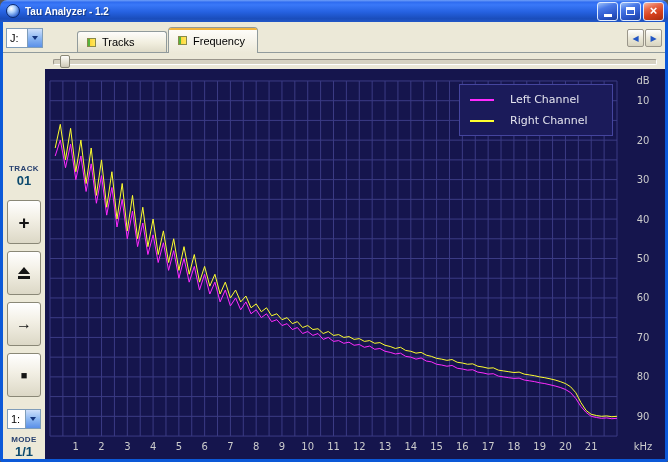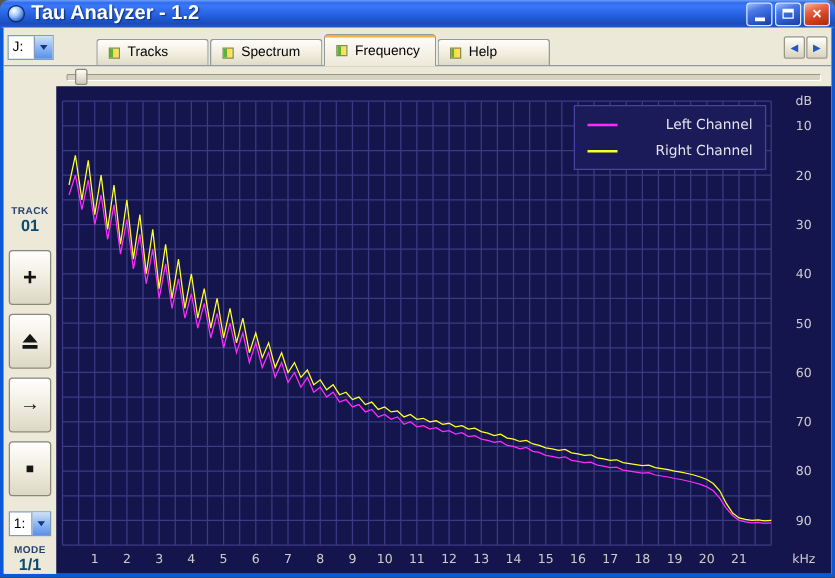--- a/index.html
+++ b/index.html
@@ -3,21 +3,21 @@
 <meta charset="utf-8">
 <style>
   html,body{margin:0;padding:0;background:#555;}
   .window{width:668px;height:462px;position:relative;font-family:"Liberation Sans",sans-serif;overflow:hidden;}
   
   .titlebar{position:absolute;top:0;left:0;right:0;height:22px;border-radius:7px 7px 0 0;
     background:linear-gradient(180deg,#6f9ff8 0%,#2f6cf0 10%,#3a78f8 22%,#2561e0 55%,#1a4dbb 85%,#2258c8 100%);
     display:flex;align-items:center;padding:0 4px;box-sizing:border-box;}
   .app-icon{width:14px;height:14px;border-radius:50%;margin:0 5px 0 2px;border:1px solid #0c2a6e;box-sizing:border-box;
     background:radial-gradient(circle at 35% 30%,#ffffff,#a8cdfc 35%,#3b6fd6 72%,#16306e 100%);}
-  .title-text{color:#fff;font-weight:bold;font-size:16px;text-shadow:1px 1px 1px #10337a;flex:1;white-space:nowrap;}
+  .title-text{color:#fff;font-weight:bold;font-size:10px;text-shadow:1px 1px 1px #10337a;flex:1;white-space:nowrap;}
   .win-buttons{display:flex;gap:2px;}
   .win-btn{width:21px;height:19px;border-radius:3px;display:flex;align-items:center;justify-content:center;
     border:1px solid #dce9ff;box-sizing:border-box;cursor:default;}
   .win-btn.min,.win-btn.max{background:linear-gradient(160deg,#9cc1fa 0%,#4a7ae8 30%,#2a55c8 70%,#1c3f9e 100%);}
   .win-btn.close{background:linear-gradient(160deg,#f7b8a4 0%,#e8684a 30%,#d6411e 60%,#a92c0e 100%);}
   .glyph-min{width:8px;height:3px;background:#fff;margin-top:8px;}
   .glyph-max{width:9px;height:8px;border:1px solid #fff;border-top:3px solid #fff;box-sizing:border-box;}
   .glyph-close{color:#fff;font-weight:bold;font-size:13px;line-height:1;margin-top:-1px;}
   
   .window-body{position:absolute;top:22px;bottom:0;left:0;right:0;background:#ece9d8;
@@ -62,21 +62,21 @@
   
   .main{flex:1;display:flex;flex-direction:column;min-width:0;}
   .slider-strip{height:16px;flex:none;position:relative;padding:6px 8px 0 8px;box-sizing:border-box;}
   .slider-track{position:relative;height:4px;background:#d6d2c2;border:1px solid;border-color:#99958a #ffffff #ffffff #99958a;border-radius:2px;}
   .slider-thumb{position:absolute;top:-5px;left:0;width:10px;height:13px;
     background:linear-gradient(180deg,#fdfdfa,#e8e5d8 50%,#cfcab8);border:1px solid #8a8877;border-radius:2px;box-sizing:border-box;}
   .chart-panel{flex:1;position:relative;background:#15154d;overflow:hidden;}
   .chart-panel svg{display:block;width:100%;height:100%;}
   .legend{position:absolute;top:15px;right:52px;width:154px;background:#1b1b5a;border:1px solid #45459e;
     padding:8px 10px;box-sizing:border-box;display:flex;flex-direction:column;gap:8px;}
-  .legend-row{display:flex;align-items:center;gap:16px;justify-content:space-between;}
+  .legend-row{display:flex;align-items:center;gap:16px;}
   .legend-line{width:24px;height:2px;flex:none;}
   .legend-text{font-size:11px;color:#e4e4ee;font-family:"DejaVu Sans",sans-serif;white-space:nowrap;}
 </style>
 </head>
 <body>
 
 <div class="window">
   <div class="titlebar">
     <div class="app-icon"></div>
     <div class="title-text">Tau Analyzer - 1.2</div>
@@ -100,31 +100,23 @@
         <span class="combo-value">J:</span>
         <span class="combo-btn">
             <span class="arrow"></span>
           </span>
       </div>
       <div class="tabs">
         <div class="tab">
             <span class="led"></span>
             <span>Tracks</span>
           </div>
-        <div class="tab">
-            <span class="led"></span>
-            <span>Spectrum</span>
-          </div>
         <div class="tab active">
             <span class="led"></span>
             <span>Frequency</span>
-          </div>
-        <div class="tab">
-            <span class="led"></span>
-            <span>Help</span>
           </div>
       </div>
       <div class="tab-scroll">
         <div class="scroll-btn">
             <span>◀</span>
           </div>
         <div class="scroll-btn">
             <span>▶</span>
           </div>
       </div>

